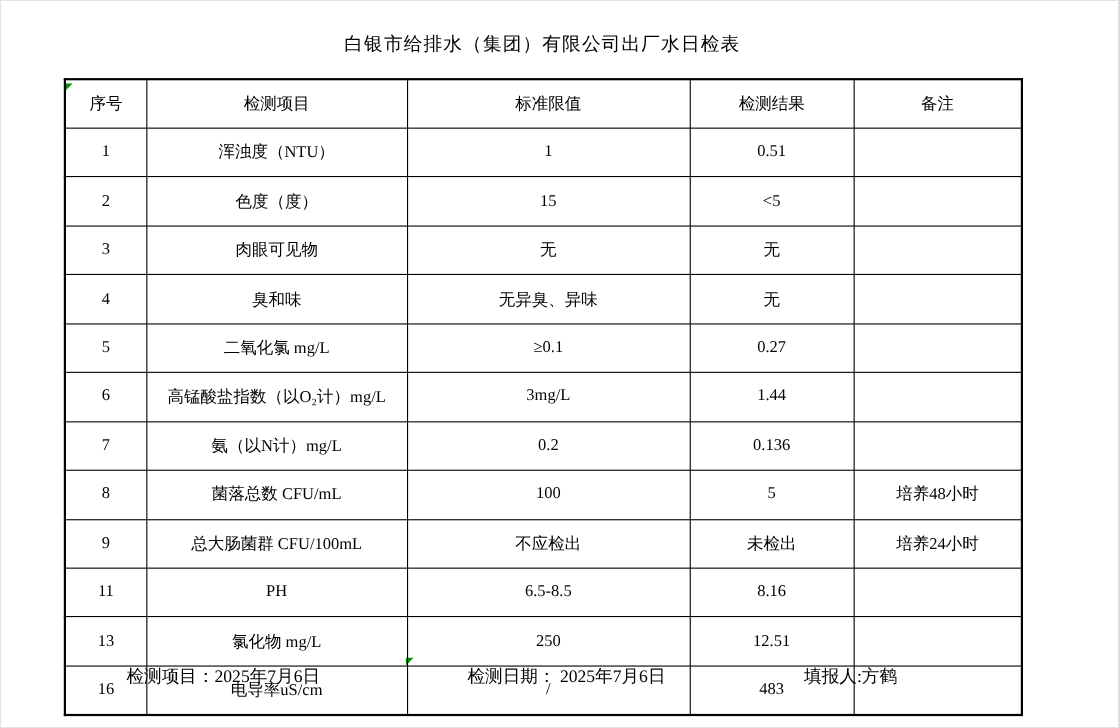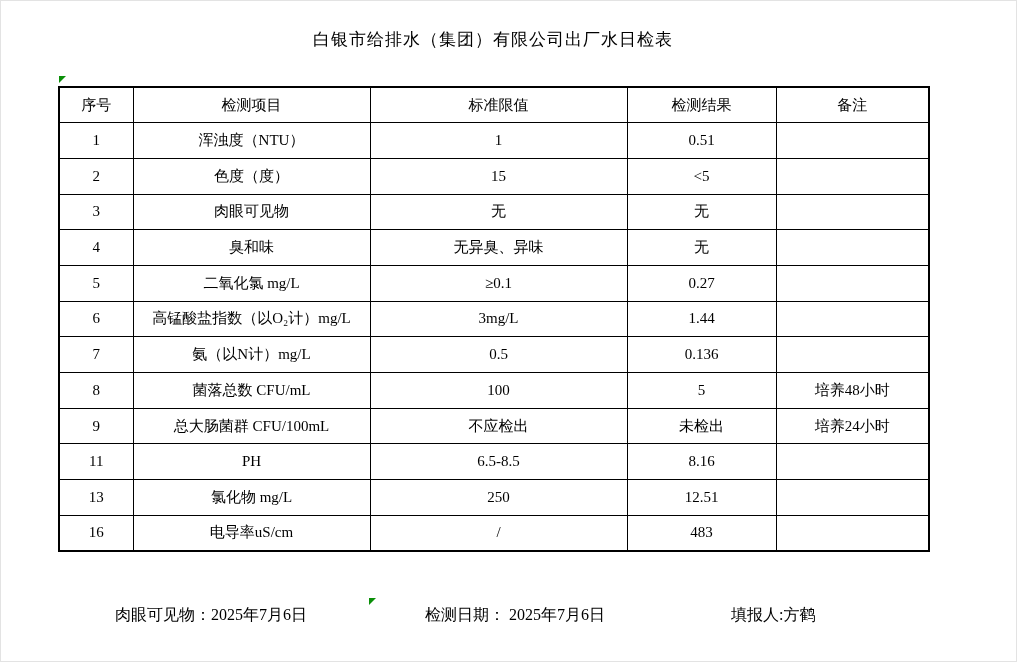--- a/index.html
+++ b/index.html
@@ -18,23 +18,23 @@
     left: 58px;
     width: 870px;
     text-align: center;
     font-size: 17px;
     letter-spacing: 1px;
     white-space: nowrap;
   }
   table.report {
     position: absolute;
     left: 58px;
-    top: 86px;
+    top: 71px;
     width: 870px;
-    height: 466px;
+    height: 580px;
     border-collapse: collapse;
     table-layout: fixed;
     border: 2px solid #000;
   }
   table.report td, table.report th {
     border: 1px solid #000;
     text-align: center;
     vertical-align: middle;
     font-size: 15px;
     font-weight: normal;
@@ -128,21 +128,21 @@
     <tr>
       <td>6</td>
       <td>高锰酸盐指数（以O₂计）mg/L</td>
       <td>3mg/L</td>
       <td>1.44</td>
       <td></td>
     </tr>
     <tr>
       <td>7</td>
       <td>氨（以N计）mg/L</td>
-      <td>0.5</td>
+      <td>0.2</td>
       <td>0.136</td>
       <td></td>
     </tr>
     <tr>
       <td>8</td>
       <td>菌落总数 CFU/mL</td>
       <td>100</td>
       <td>5</td>
       <td>培养48小时</td>
     </tr>
@@ -170,15 +170,15 @@
     <tr>
       <td>16</td>
       <td>电导率uS/cm</td>
       <td>/</td>
       <td>483</td>
       <td></td>
     </tr>
   </tbody>
 </table>
 
-<div class="footer-line footer-sampling">肉眼可见物：2025年7月6日</div>
+<div class="footer-line footer-sampling">检测项目：2025年7月6日</div>
 <div class="footer-line footer-test">检测日期： 2025年7月6日</div>
 <div class="footer-line footer-reporter">填报人:方鹤</div>
 
 </body></html>

